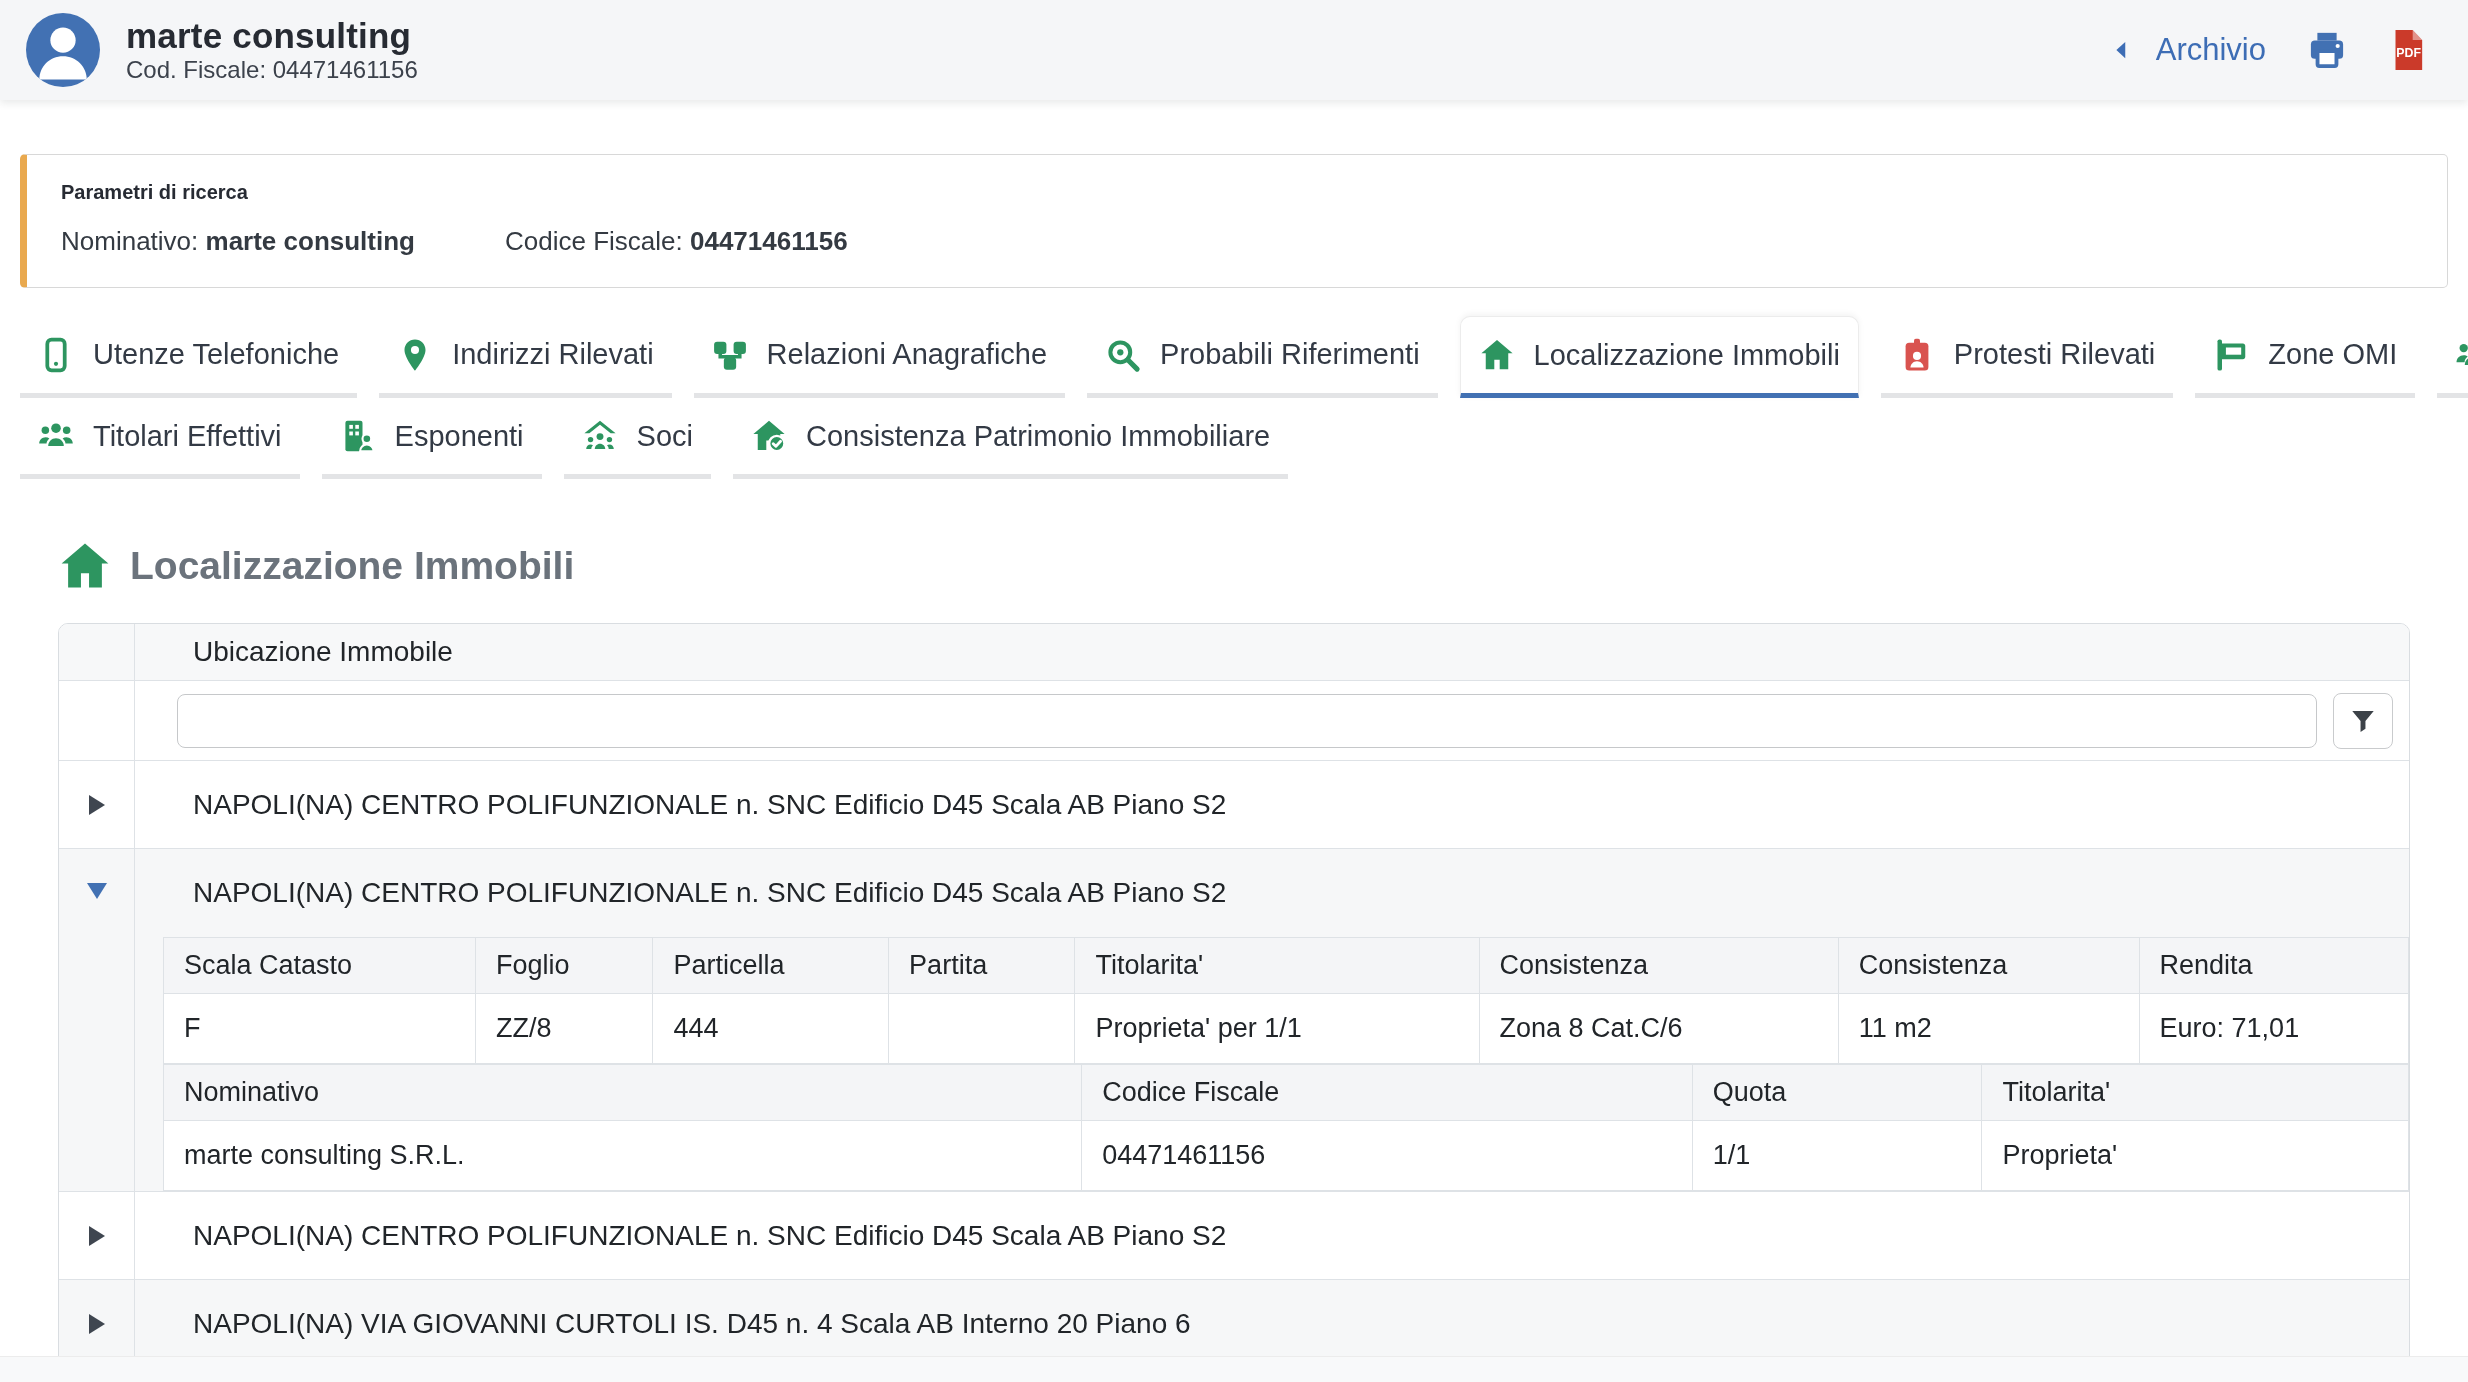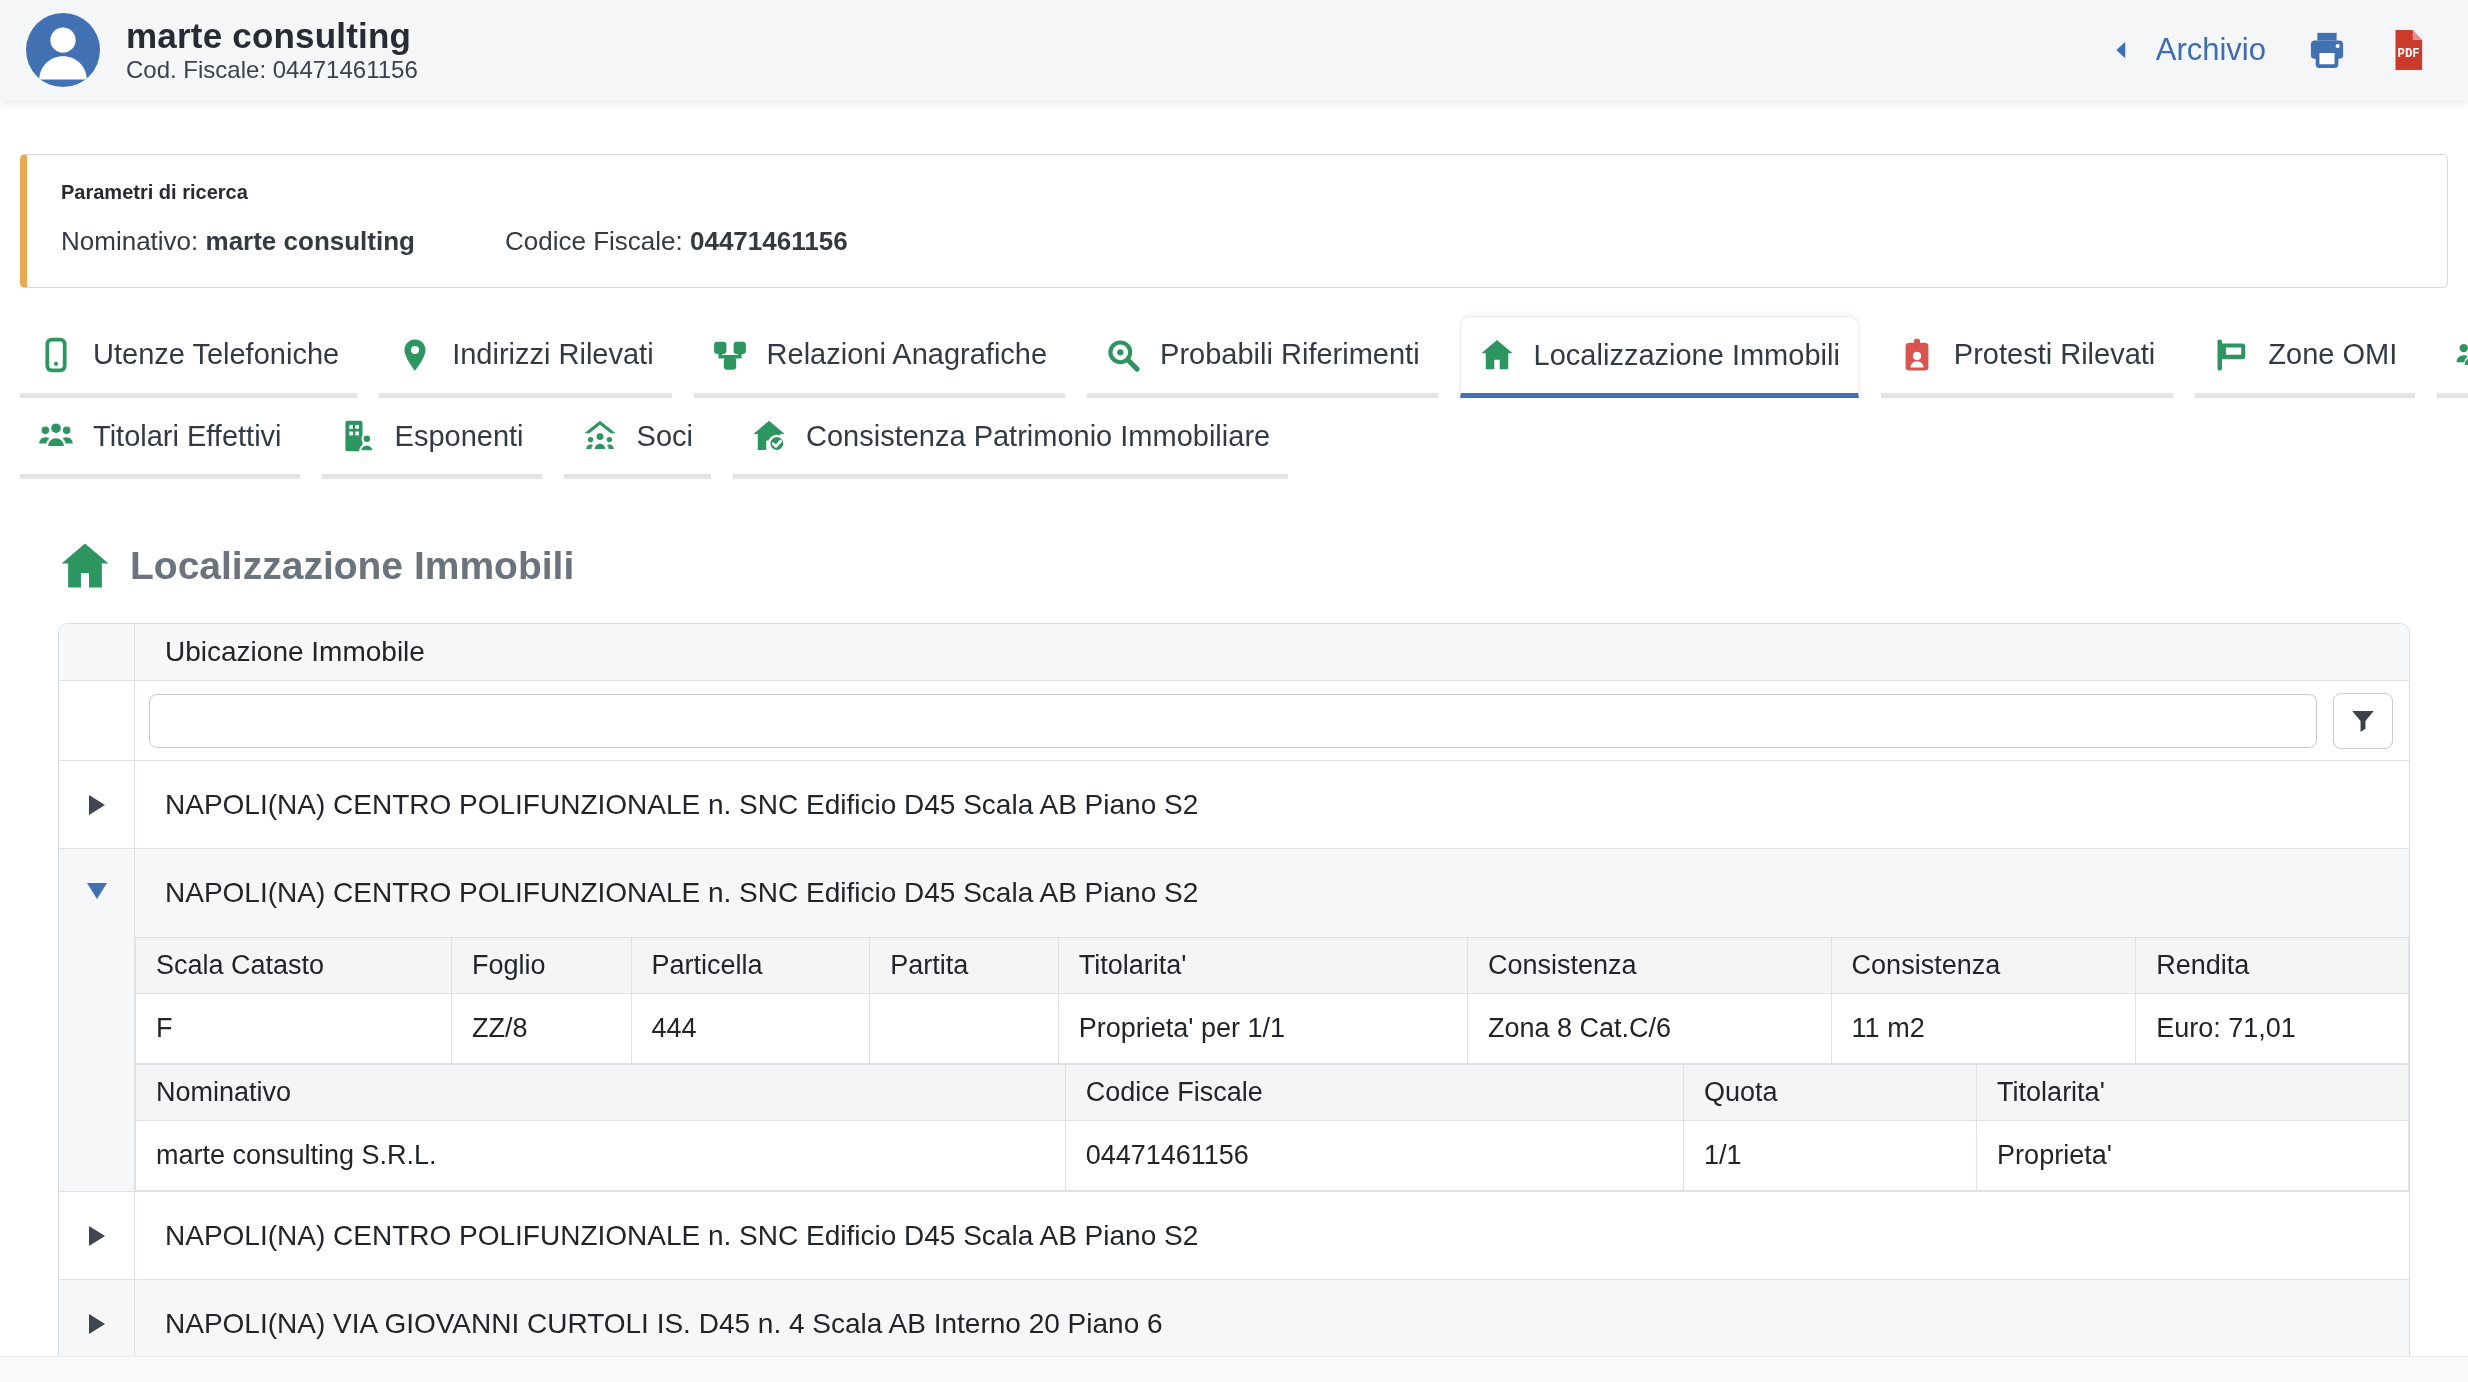--- a/index.html
+++ b/index.html
@@ -19,21 +19,21 @@
     width:74px; height:74px; border-radius:50%; background:#4271b3;
     overflow:hidden; flex:0 0 auto; display:flex; align-items:center; justify-content:center;
   }
   .avatar svg { width:74px; height:74px; }
   .company-block { margin-left:26px; }
   .company-name { font-size:35px; font-weight:bold; color:#272b33; letter-spacing:.2px; }
   .company-cf { font-size:24px; color:#3c424c; }
   .topbar-right { margin-left:auto; display:flex; align-items:center; gap:40px; padding-right:14px; }
   .archive-link { display:flex; align-items:center; gap:21px; color:#3d6db5; font-size:31px; cursor:pointer; }
   .archive-link svg { width:26px; height:26px; color:#3d6db5; }
-  .icon-btn { background:none; border:none; cursor:pointer;font-family:Liberation Mono, monospace; }
+  .icon-btn { background:none; border:none; cursor:pointer; }
   .printer { color:#4271b3; } .printer svg { width:42px; height:42px; }
   .pdf { color:#cb3a2a; } .pdf svg { width:40px; height:44px; }
 
   
   .params-box {
     margin:54px 20px 0 20px; background:#fff;
     border:1px solid #d8d8d8; border-left:7px solid #e9a94f; border-radius:5px;
     padding:26px 34px 30px 34px;
   }
   .params-title { font-size:20px; font-weight:bold; color:#272b33; }
@@ -59,21 +59,21 @@
   
   .section-head { display:flex; align-items:center; gap:18px; margin:60px 0 0 58px; }
   .section-head .sicon { color:#2d9560; } .section-head .sicon svg { width:54px; height:54px; }
   .section-title { font-size:39px; font-weight:bold; color:#6b737c; }
 
   
   .table-wrap {
     margin:30px 58px 0 58px; border:1px solid #d9dde1; border-radius:10px;
     overflow:hidden; background:#fff;
   }
-  .trow { display:flex; border-top:1px solid #dee2e6; }
+  .trow { display:flex; border-top:1px solid #dee2e6;gap:28px; }
   .trow:first-child { border-top:none; }
   .exp-cell {
     width:76px; flex:0 0 76px; border-right:1px solid #dee2e6;
     display:flex; justify-content:center; align-items:center;
   }
   .thead-row { background:#f7f8f9; height:56px; }
   .th-cell { flex:1; display:flex; align-items:center; padding-left:30px; font-size:28px; color:#212529; }
   .filter-row { height:80px; background:#fff; }
   .filter-cell { flex:1; display:flex; align-items:center; padding:0 16px 0 14px; gap:16px; }
   .filter-input {

